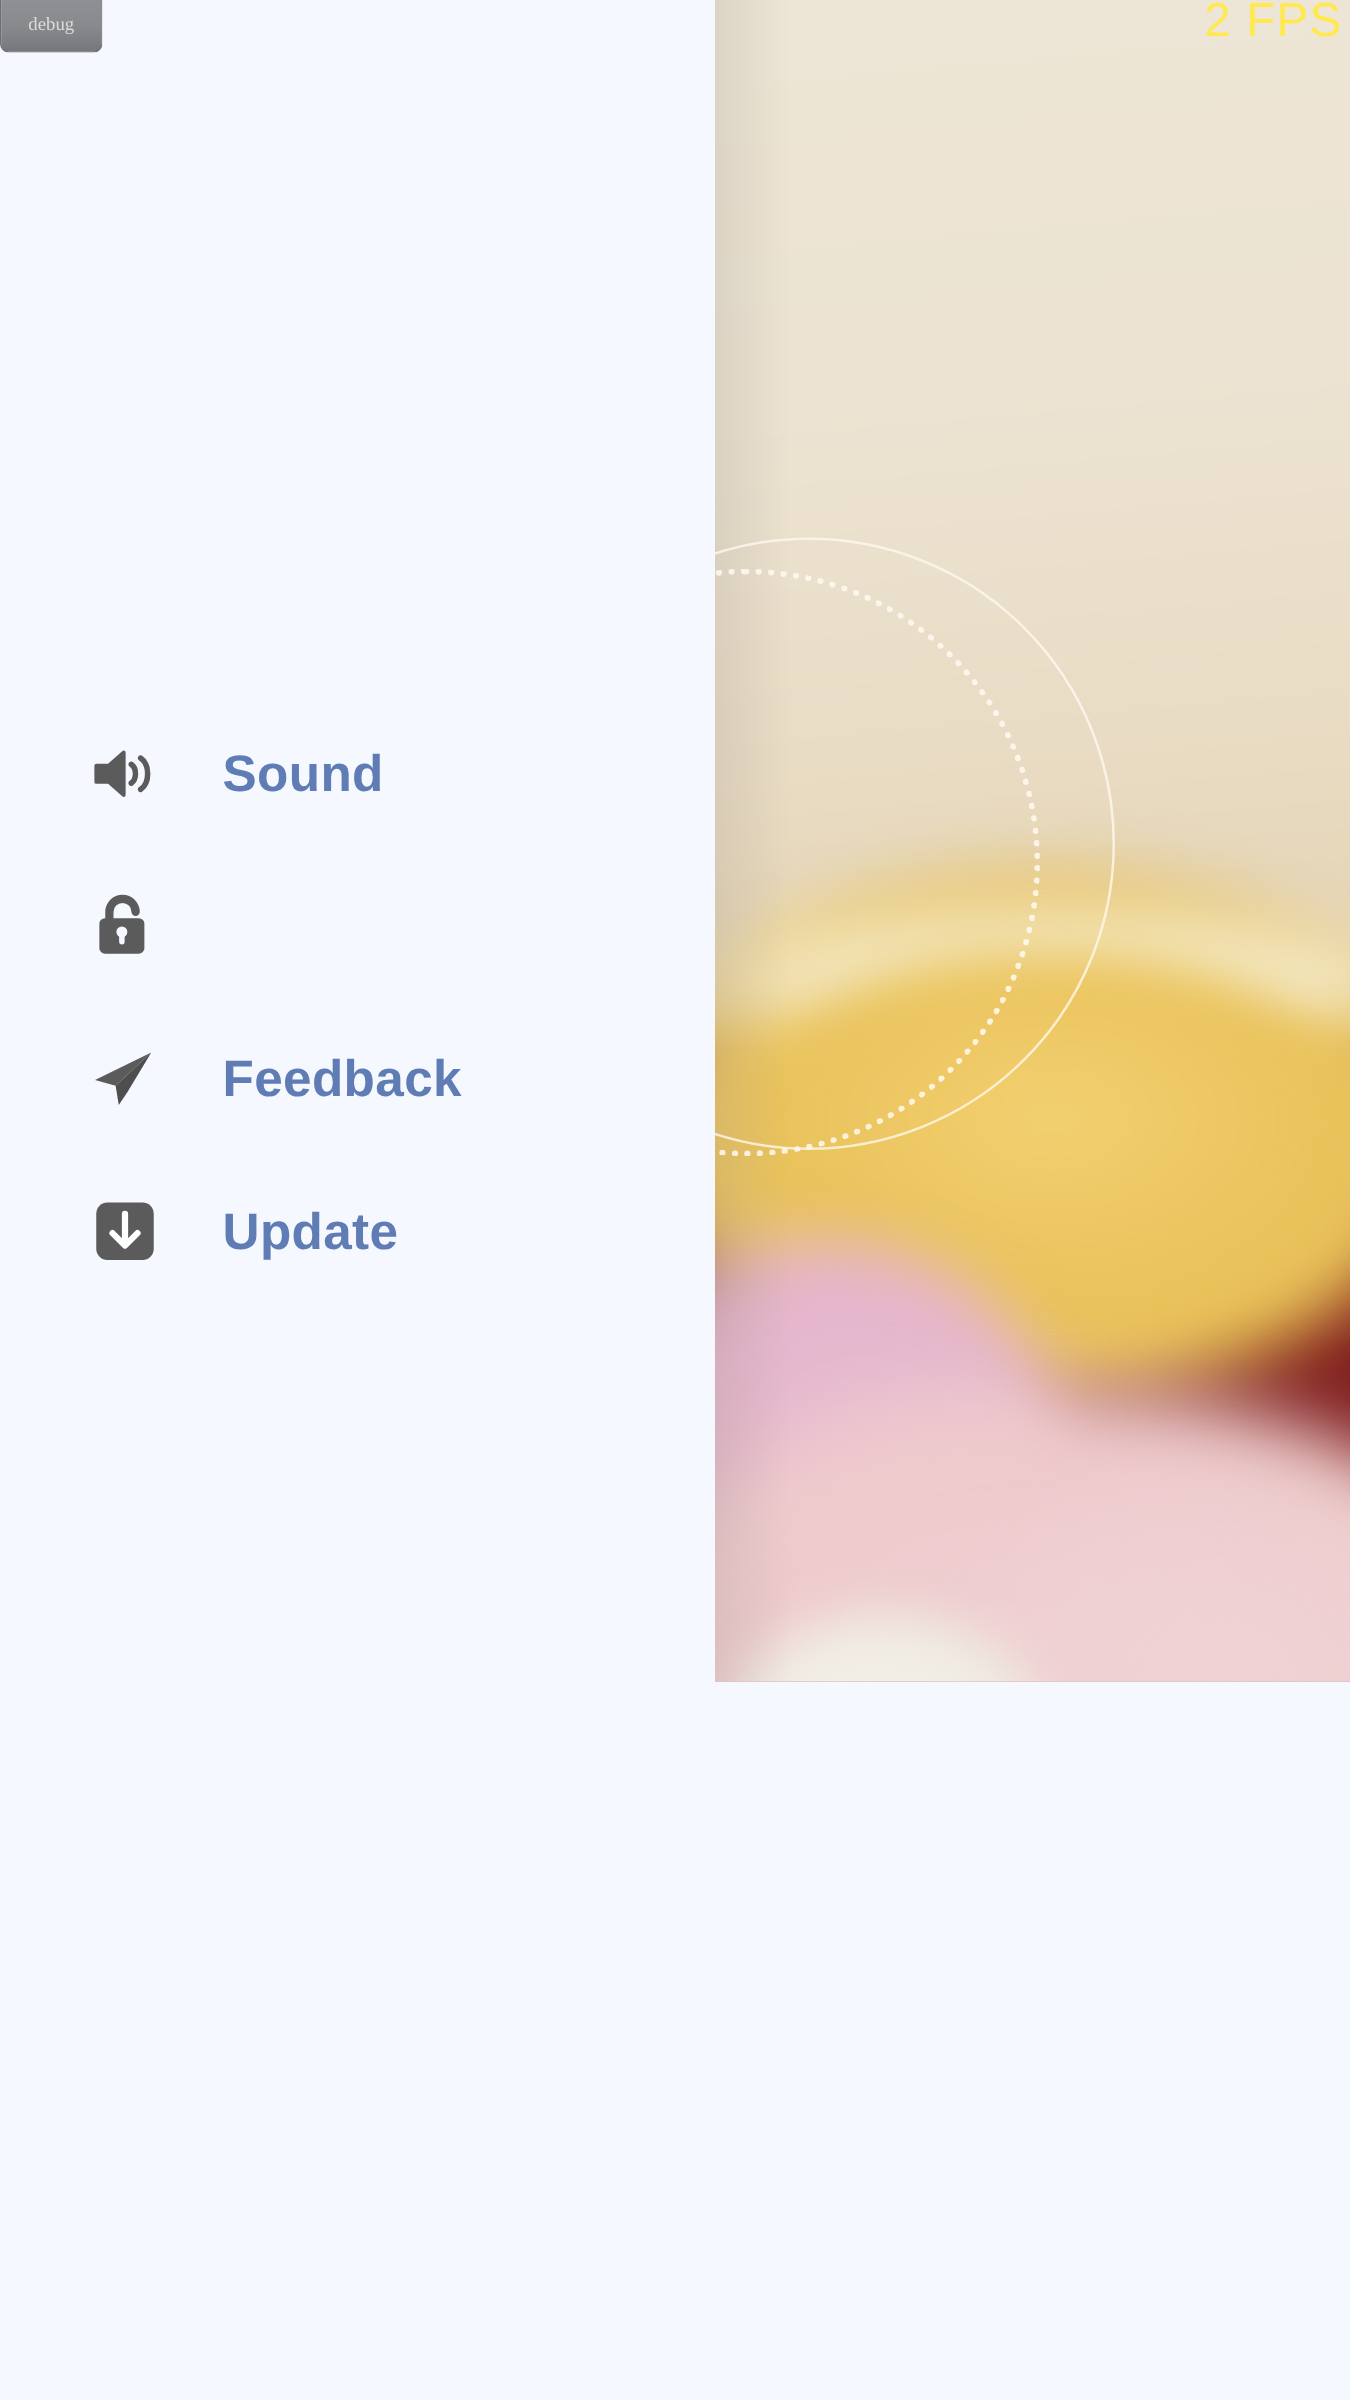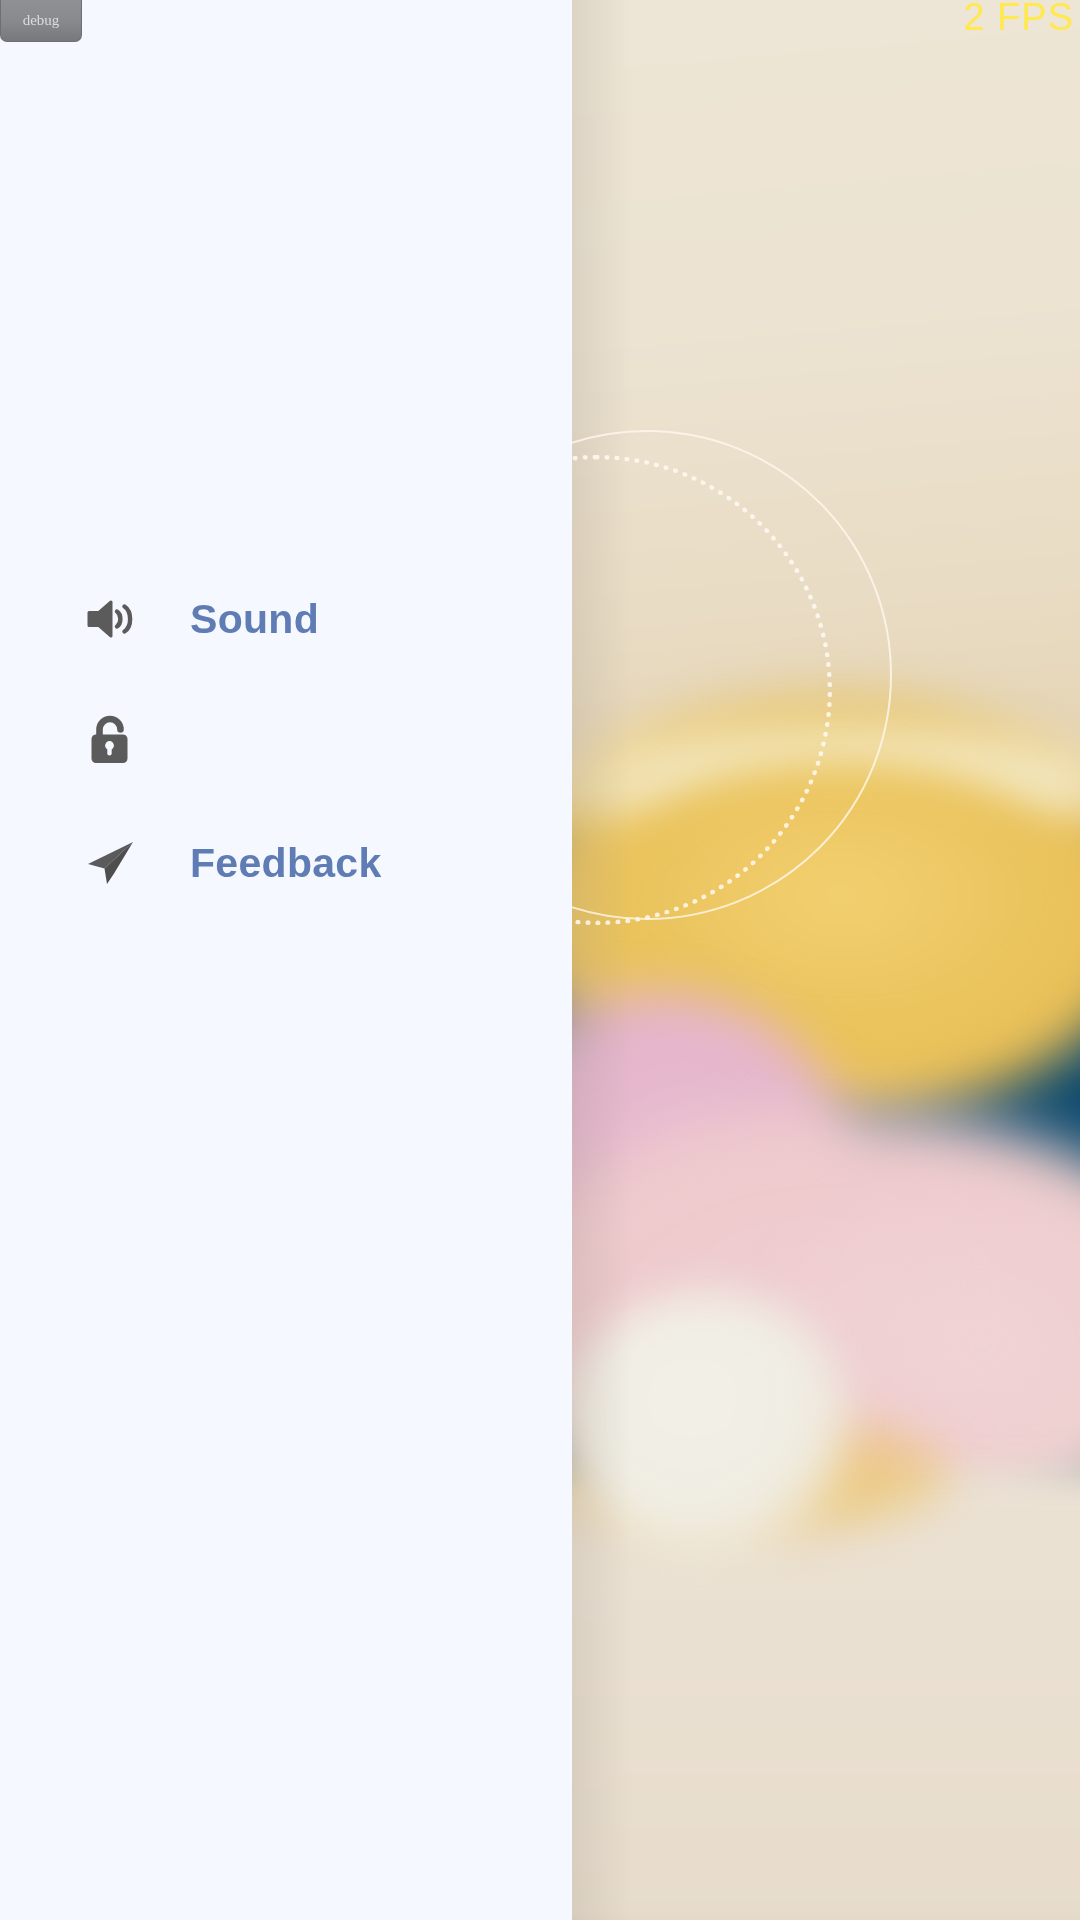--- a/index.html
+++ b/index.html
@@ -8,23 +8,23 @@
     font-family:"Liberation Sans", sans-serif;
     background:#f5f8fe;
     position:relative;
   }
 
   
   #stage { position:absolute; inset:0; width:1080px; height:1920px; overflow:hidden; }
 
   
   .game-bg {
-    position:absolute; left:572px; top:0; width:508px; height:1920px;
+    position:absolute; left:572px; top:0; width:508px; height:1345px;
     overflow:hidden;
-    background:#0c4a6e;
+    background:#7f1d1d;
   }
   .blob { position:absolute; border-radius:50%; filter:blur(34px); }
 
   .bg-cream-top {
     position:absolute; left:-40px; top:-60px; width:620px; height:900px;
     background:linear-gradient(175deg,#eee6d6 0%,#ece3d2 42%,#e9dcc4 72%,#e3d1ad 100%);
     filter:blur(12px);
   }
   .bg-lemon {
     left:-60px; top:700px; width:640px; height:420px;
@@ -106,21 +106,21 @@
     position:absolute; left:0; top:0;
     width:82px; height:42px;
     border-radius:0 0 7px 7px;
     background:linear-gradient(180deg,#8f9093 0%,#898a8d 50%,#77787b 100%);
     border:1px solid #6e6f72; border-top:none;
     display:flex; align-items:center; justify-content:center;
     font-size:15px; color:#dcdcdc;
     font-family:Liberation Serif, serif;
   }
 
-  .menu { position:absolute; left:12px; top:558px; width:572px; }
+  .menu { position:absolute; left:0; top:558px; width:572px; }
   .menu-item {
     display:flex; align-items:center;
     height:122px;
     padding-left:72px;
   }
   .menu-icon {
     width:56px; height:56px; flex:0 0 56px;
     display:flex; align-items:center; justify-content:center;
     margin-right:50px;
   }
@@ -188,17 +188,27 @@
       <div class="menu-item">
         <div class="menu-icon">
           <svg class="icon-svg" width="56" height="56" viewBox="0 0 56 56" fill="none">
             <path d="M49 7 L4 29 L20.5 33.5 Z" fill="#5b5b5b"></path>
             <path d="M49 7 L20.5 33.5 L23 49 L30 38.5 Z" fill="#4e4e4e"></path>
           </svg>
         </div>
         <div class="menu-label">Feedback</div>
       </div>
 
+      <div class="menu-item">
+        <div class="menu-icon">
+          <svg class="icon-svg" width="56" height="56" viewBox="0 0 56 56" fill="none">
+            <rect x="5" y="5" width="46" height="46" rx="9" fill="#5b5b5b"></rect>
+            <path d="M28 14 V38" stroke="#ffffff" stroke-width="5" stroke-linecap="round"></path>
+            <path d="M18 29.5 L28 39.5 L38 29.5" stroke="#ffffff" stroke-width="5" stroke-linecap="round" stroke-linejoin="round" fill="none"></path>
+          </svg>
+        </div>
+        <div class="menu-label">Update</div>
+      </div>
 
     </div>
   </div>
 
 </div>
 
 </body></html>

